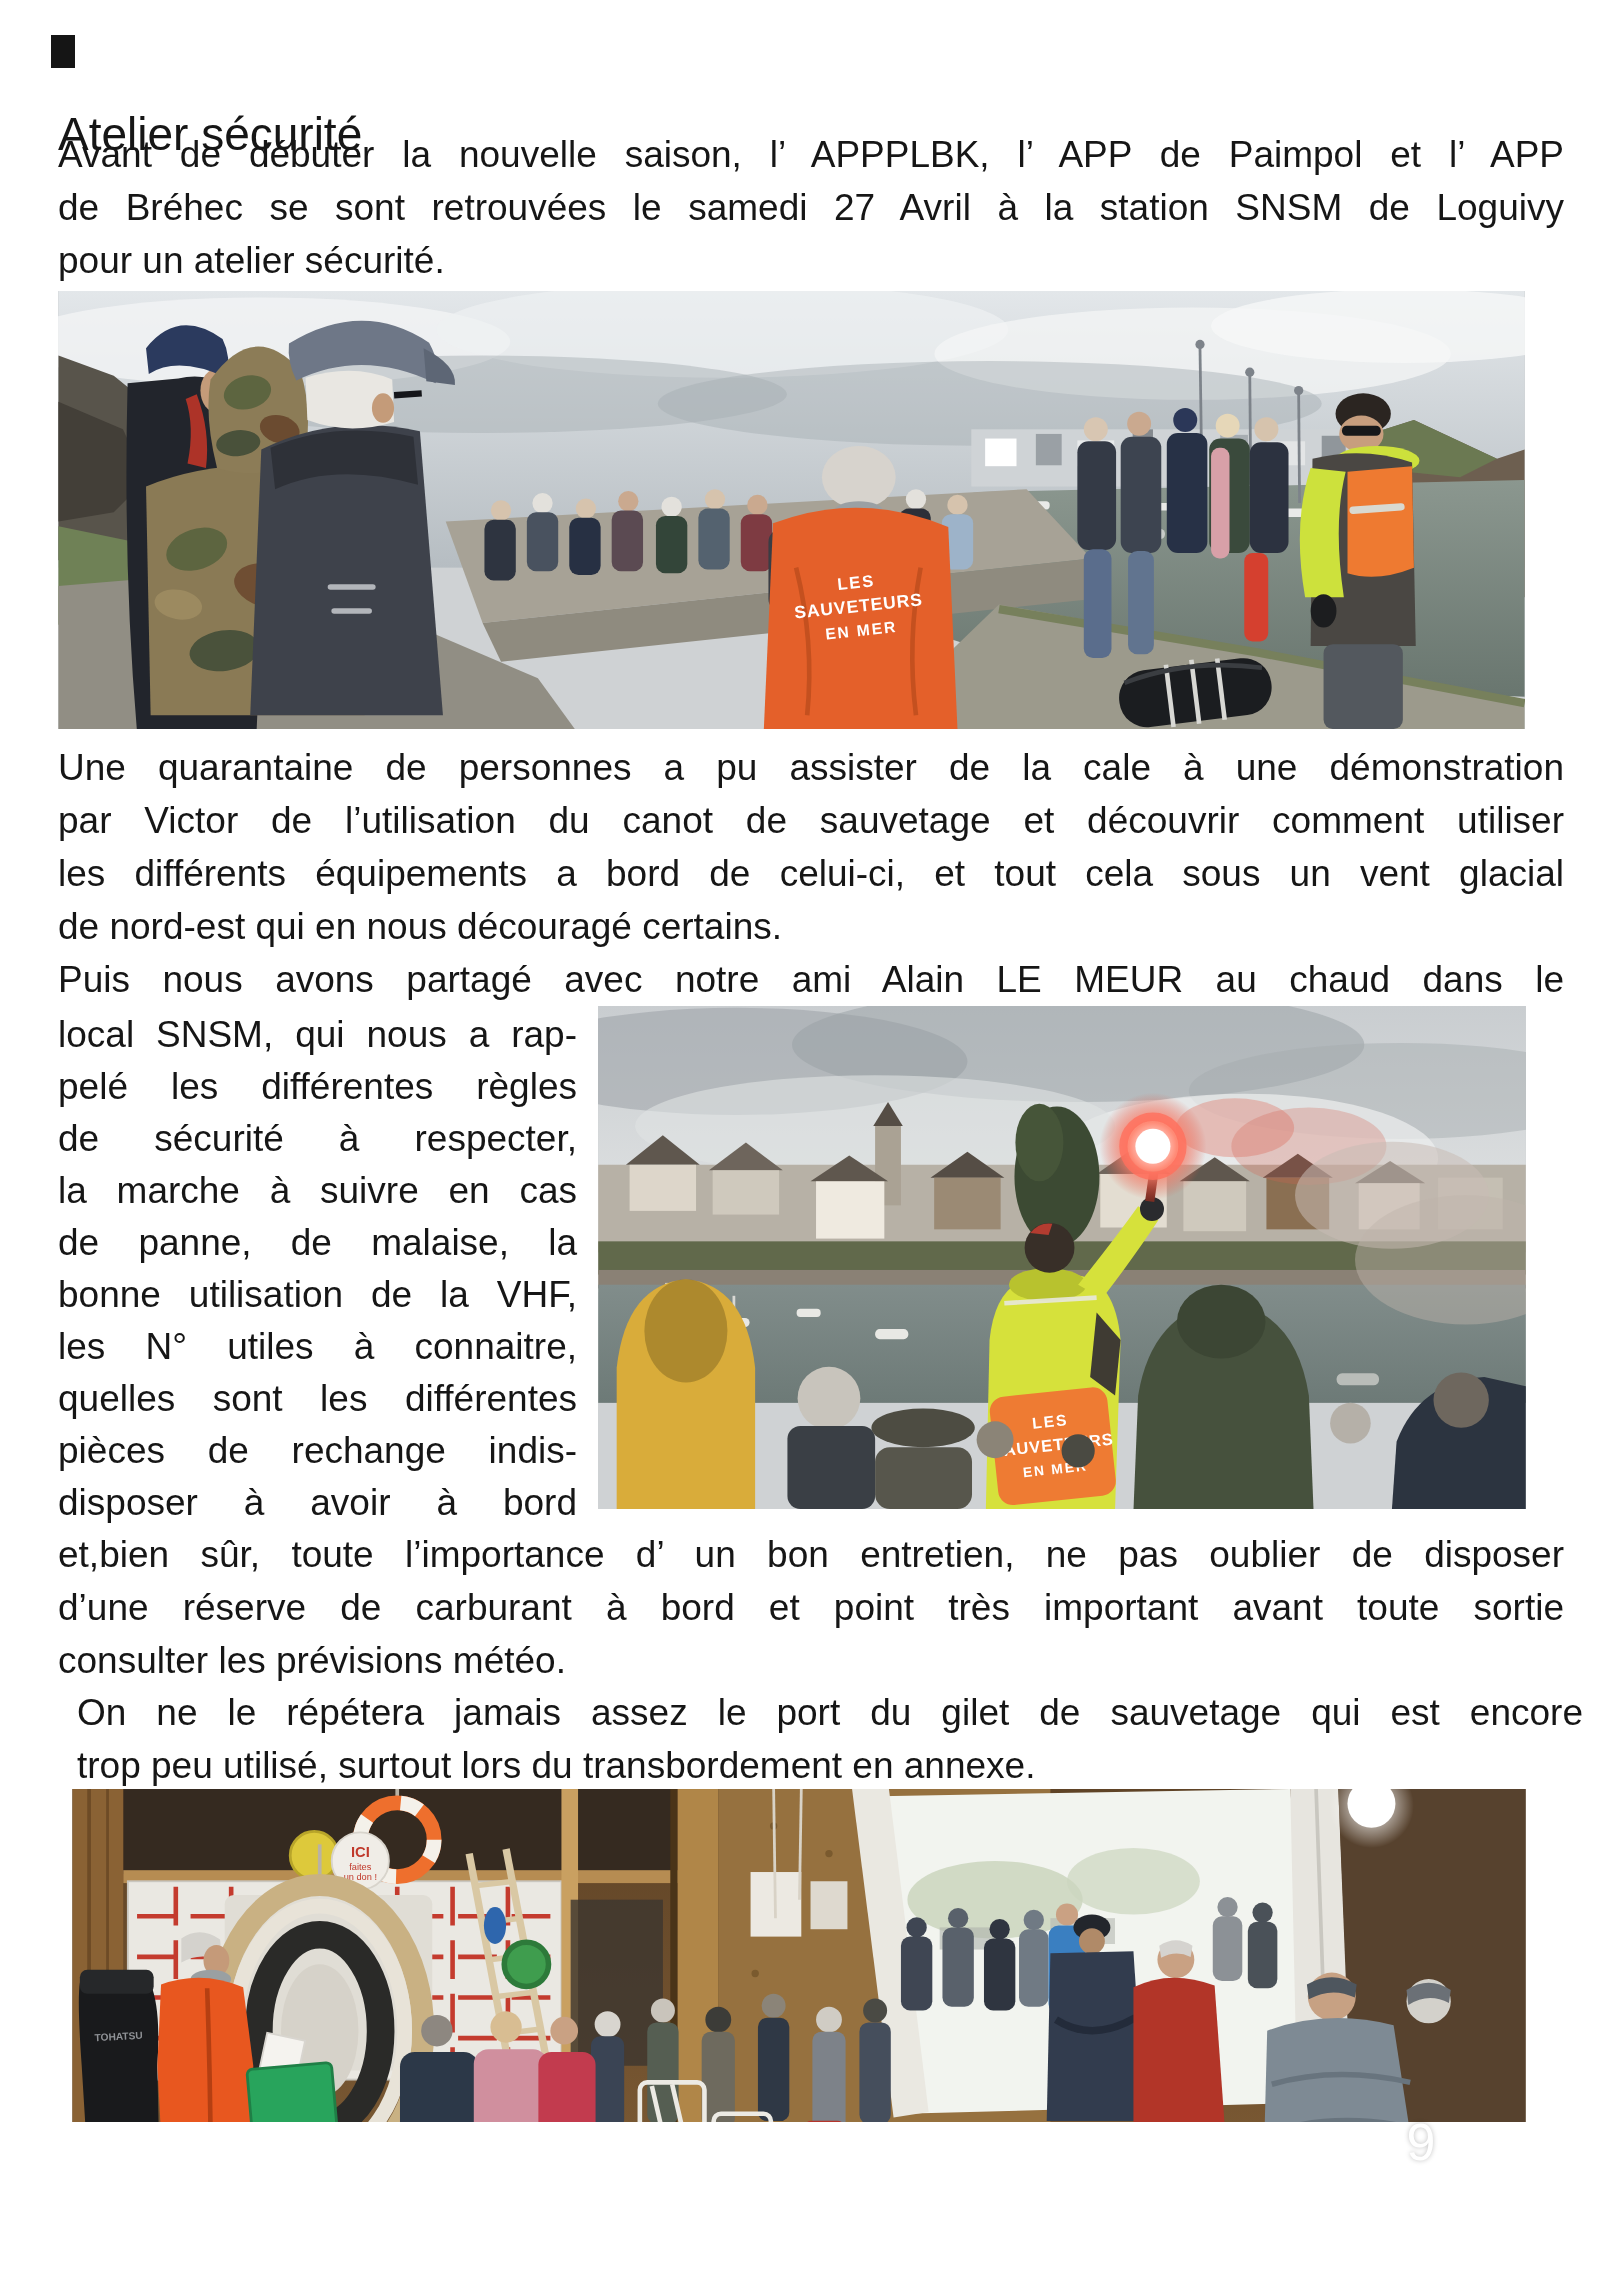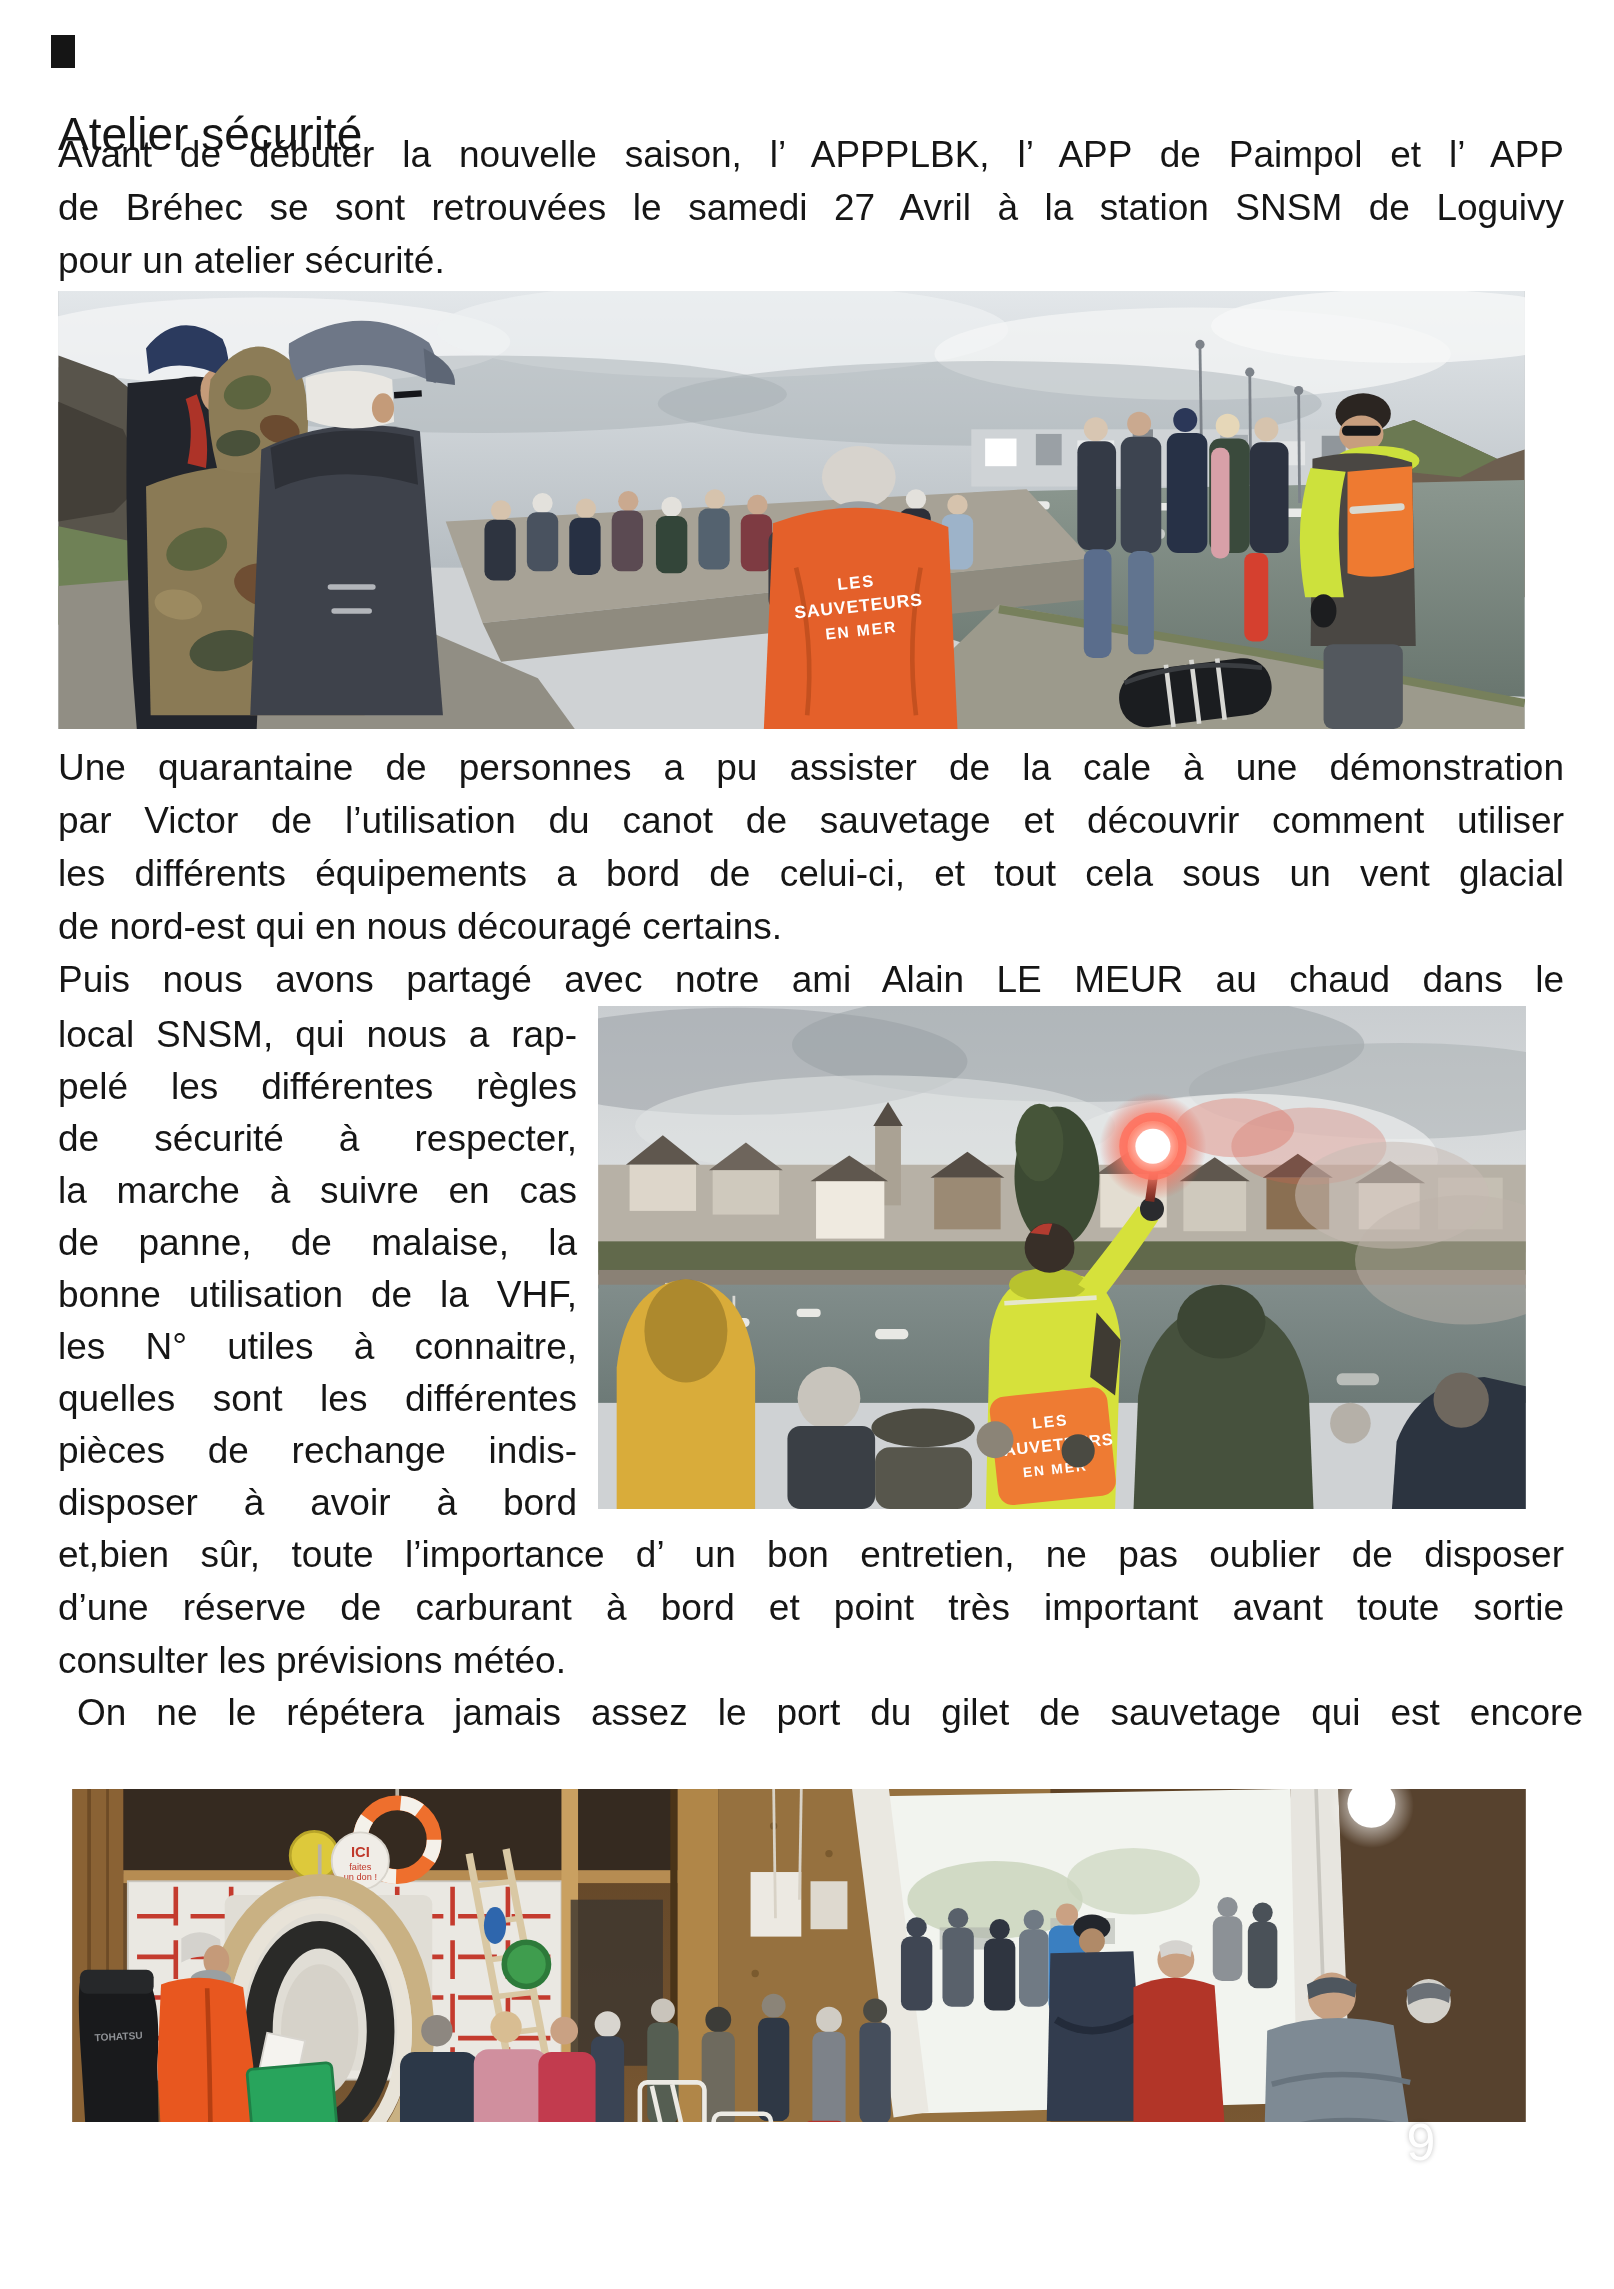--- a/index.html
+++ b/index.html
@@ -346,20 +346,21 @@
   </figure>
 
   <div class="para" style="top:1528px;">
     <div class="line just">et,bien sûr, toute l’importance d’ un bon entretien, ne pas oublier de disposer</div>
     <div class="line just">d’une réserve de carburant à bord et point très important avant toute sortie</div>
     <div class="line last">consulter les prévisions météo.</div>
   </div>
 
   <div class="para" style="top:1686px;margin-left:19px;">
     <div class="line just">On ne le répétera jamais assez le port du gilet de sauvetage qui est encore</div>
+    <div class="line last">trop peu utilisé, surtout lors du transbordement en annexe.</div>
   </div>
 
   <figure class="abs" style="left:72px;top:1789px;width:1454px;height:333px;">
     <svg width="1454" height="417" viewBox="0 0 1575 452">
       <defs>
         <linearGradient id="wood3" x1="0" y1="0" x2="0" y2="1">
           <stop offset="0" stop-color="#5f4326"></stop>
             <stop offset="1" stop-color="#7e5c35"></stop>
         </linearGradient>
         <radialGradient id="lampG">

